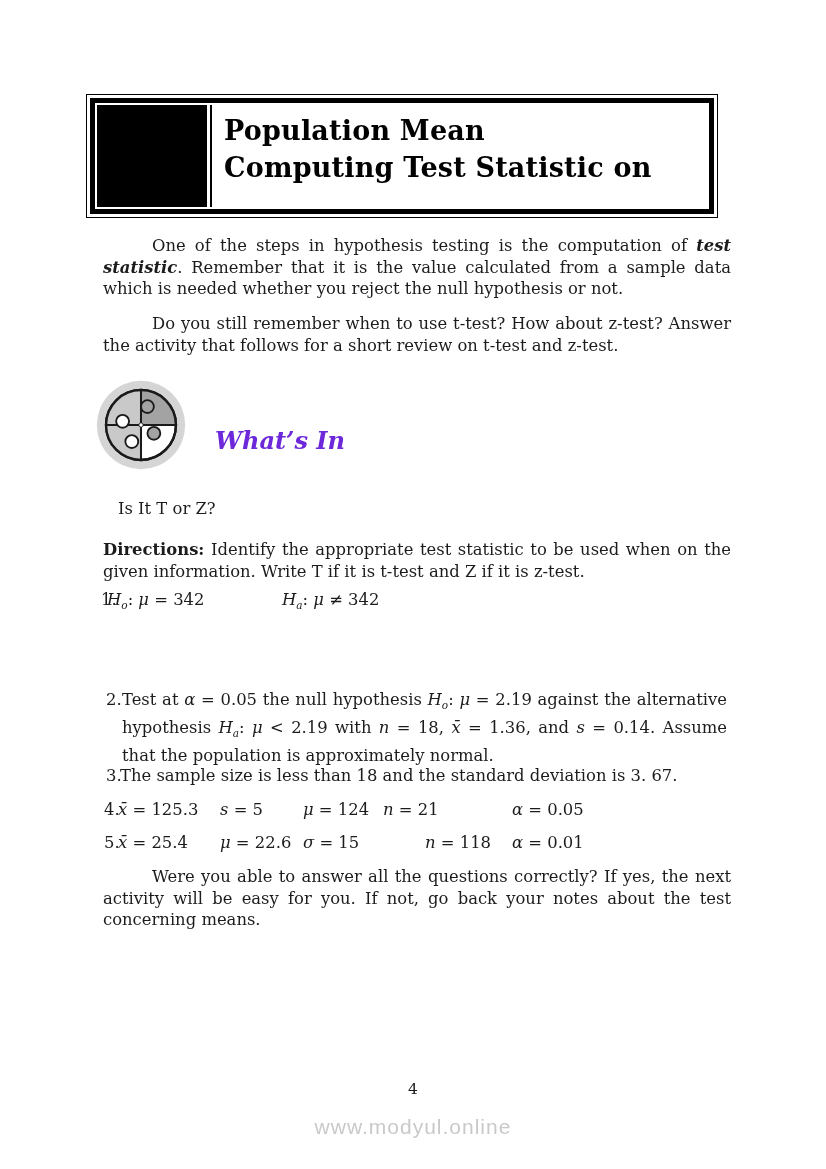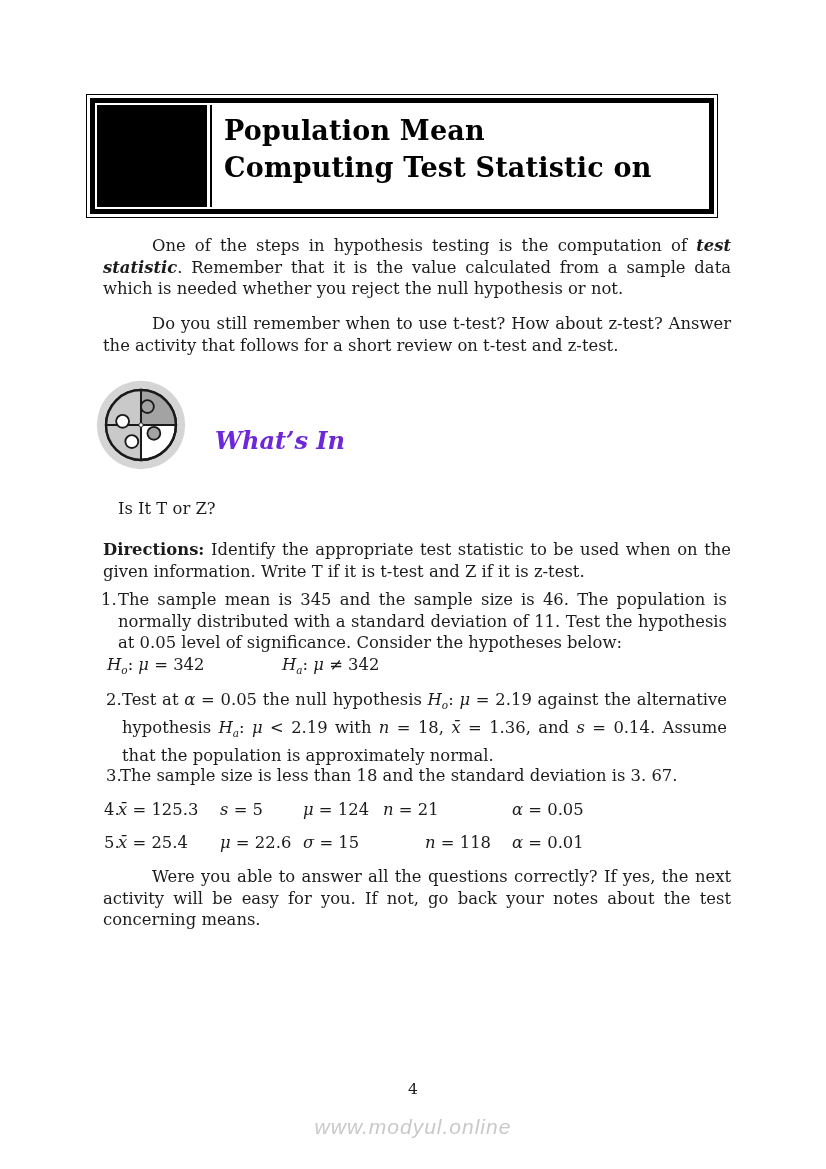--- a/index.html
+++ b/index.html
@@ -50,21 +50,21 @@
   .hyp-row{position:relative;height:21.7px;}
   .hyp-o{position:absolute;left:8px;}
   .hyp-a{position:absolute;left:183px;}
   .cols{height:22px;}
   .col{position:absolute;top:0;}
   
   #page-number{left:0;top:1080px;width:826px;text-align:center;font-size:15.5px;}
   #watermark{
     left:0;top:1115px;width:826px;text-align:center;
     font-family:"Liberation Sans","DejaVu Sans",sans-serif;
-    font-size:21px;letter-spacing:1px;color:#c9c9c9;font-style:italic;
+    font-size:21px;letter-spacing:1px;color:#c9c9c9;
   }
 </style>
 </head>
 <body>
 
 <div>
 
   <div id="banner" class="abs">
     <div id="banner-inner">
       <div class="hdr-sq"></div>
@@ -98,21 +98,20 @@
     </svg>
   </div>
   <div id="whatsin-title" class="abs">What’s In</div>
 
   <div id="act-title" class="abs">Is It T or Z?</div>
 
   <p class="body-text abs" style="top:535px"><span class="b">Directions:</span><span> Identify the appropriate test statistic to be used when on the given information. Write T if it is t-test and Z if it is z-test.</span></p>
 
   <div class="list-item" style="top:589px">
     <span class="num">1.</span>
-    <div class="item-body"><span>The sample mean is 345 and the sample size is 46. The population is normally distributed with a standard deviation of 11. Test the hypothesis at 0.05 level of significance. Consider the hypotheses below:</span></div>
     <div class="hyp-row">
       <span class="hyp-o"><span class="mi">H</span><sub class="msub">o</sub><span>: </span><span class="mi">μ</span><span> = 342</span></span>
       <span class="hyp-a"><span class="mi">H</span><sub class="msub">a</sub><span>: </span><span class="mi">μ</span><span> ≠ 342</span></span>
     </div>
   </div>
 
   <div class="list-item" style="top:689px">
     <span class="num num-in">2.</span>
     <div class="item-body" style="margin-left:23px"><span>Test at </span><span class="mi">α</span><span> = 0.05 the null hypothesis </span><span class="mi">H</span><sub class="msub">o</sub><span>: </span><span class="mi">μ</span><span> = 2.19 against the alternative hypothesis </span><span class="mi">H</span><sub class="msub">a</sub><span>: </span><span class="mi">μ</span><span> &lt; 2.19 with </span><span class="mi">n</span><span> = 18, </span><span class="mi">x̄</span><span> = 1.36, and </span><span class="mi">s</span><span> = 0.14. Assume that the population is approximately normal.</span></div>
   </div>

